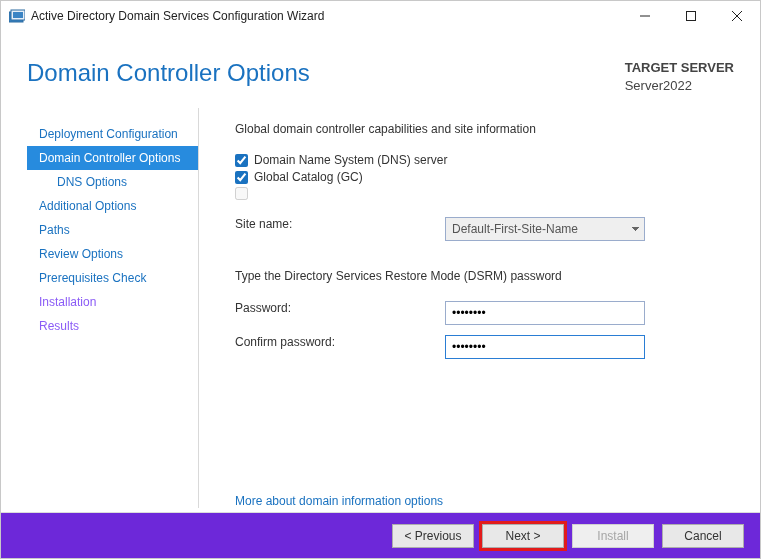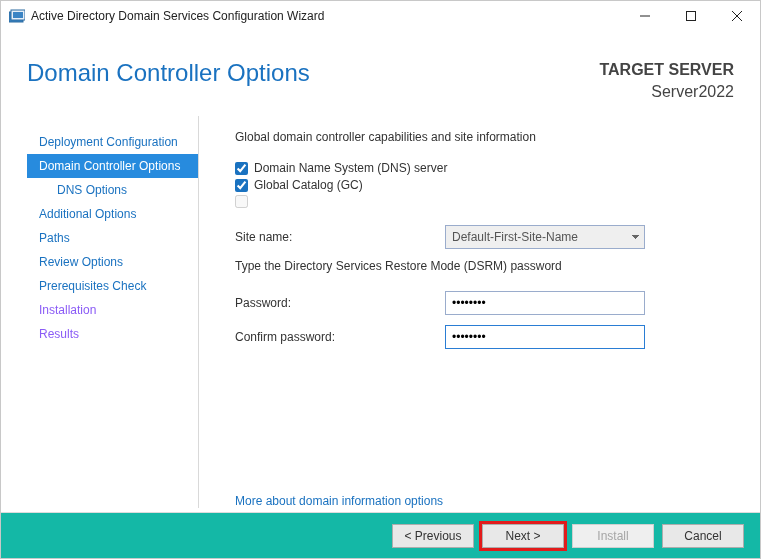--- a/index.html
+++ b/index.html
@@ -6,46 +6,46 @@
   html,body { margin:0; padding:0; font-family:"Segoe UI",Arial,sans-serif; font-size:12px; color:#333; background:#fff; }
   .window { width:761px; height:559px; border:1px solid #c8c8c8; display:flex; flex-direction:column; position:relative; }
   .titlebar { height:30px; display:flex; align-items:center; padding:0 0 0 8px; }
   .titlebar .appicon { width:16px; height:14px; margin-right:6px; position:relative; }
   .titlebar .title { font-size:12px; color:#222; }
   .winbtns { margin-left:auto; display:flex; }
   .winbtn { width:46px; height:30px; display:flex; align-items:center; justify-content:center; color:#222; }
   .body { flex:1; display:flex; flex-direction:column; padding:0 0 0 0; }
   .header { display:flex; padding:28px 26px 8px 26px; align-items:flex-start; }
   .header h1 { margin:0; font-size:24px; font-weight:400; color:#1a72c0; flex:1; }
-  .target { text-align:right; font-size:16px; line-height:1.35; color:#444; }
+  .target { text-align:left; font-size:13px; line-height:1.35; color:#444; }
   .target .lab { font-weight:700; }
   .main { flex:1; display:flex; padding:6px 26px 4px 26px; gap:12px;}
   .nav { width:172px; padding-top:14px; border-right:1px solid #d9d9d9; }
   .nav-item { padding:5px 8px 5px 12px; color:#1a72c0; font-size:12px; cursor:pointer; white-space:nowrap; }
   .nav-item.sub { padding-left:30px; }
   .nav-item.active { background:#278bde; color:#fff; }
   .nav-item.disabled { color:#8b5cf6; cursor:default; }
   .content { flex:1; padding:14px 0 0 24px; font-size:12px; color:#333; }
   .intro { margin-bottom:14px; }
   .chk { display:flex; align-items:center; gap:6px; margin:3px 0; }
   .chk input { accent-color:#1a72c0; width:13px; height:13px; margin:0;}
   .chk.disabled { color:#888; }
-  .row { display:flex; align-items:center; margin-top:14px; }
+  .row { display:flex; align-items:flex-start; margin-top:14px; }
   .row .lab { width:210px; }
   .row select, .row input[type=password] {
     width:200px; height:24px; border:1px solid #9aaccc; background:#fff; padding:0 6px; font-size:12px;
   }
   .row select { background:#efefef; color:#555; appearance:none; padding-right:18px;
     background-image:linear-gradient(45deg,transparent 50%,#666 50%),linear-gradient(-45deg,transparent 50%,#666 50%);
     background-position:right 8px center,right 4px center; background-size:4px 4px; background-repeat:no-repeat;}
   .row input.active { border:1px solid #2a7dd4; }
-  .section2 { margin-top:10px; margin-bottom:8px; }
+  .section2 { margin-top:28px; margin-bottom:8px; }
   .pwrows .row { margin-top:10px; }
   .link { color:#1a72c0; cursor:pointer; margin-top:auto; display:block; padding-top:24px;}
-  .footer { height:46px; border-top:1px solid #dcdcdc; background:#14b8a6; display:flex; align-items:center; justify-content:flex-end; padding:0 16px; gap:8px; }
+  .footer { height:46px; border-top:1px solid #dcdcdc; background:#6d28d9; display:flex; align-items:center; justify-content:flex-end; padding:0 16px; gap:8px; }
   .btn { min-width:82px; height:24px; border:1px solid #adadad; background:#e8e8e8; font-size:12px; color:#333; cursor:pointer; }
   .btn:disabled { color:#a6a6a6; background:#efefef; border-color:#cfcfcf; cursor:default;}
   .btn.emph { outline:3px solid #e21b1b; outline-offset:0; }
   .content-wrap{display:flex;flex-direction:column;height:100%;}
 </style>
 </head>
 <body>
 
 <div class="window">
 

